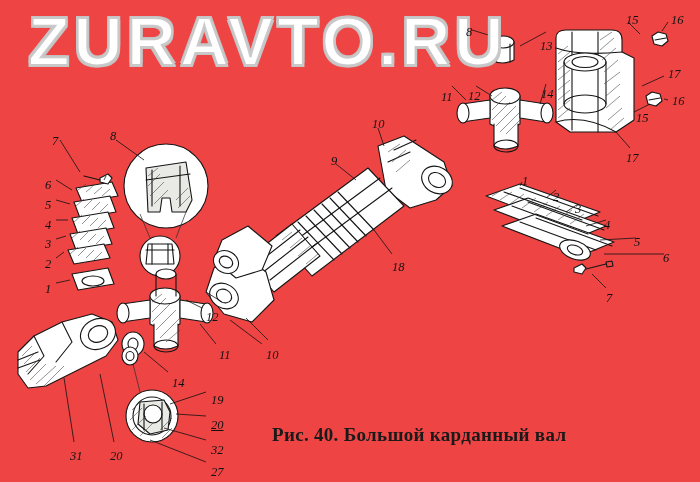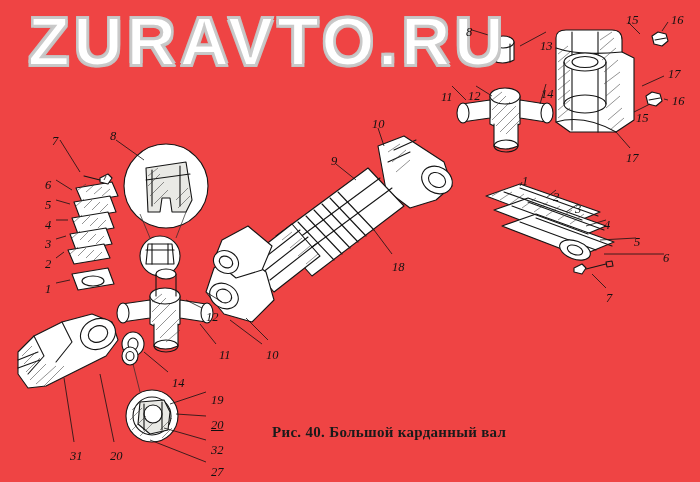--- a/index.html
+++ b/index.html
@@ -41,21 +41,21 @@
        1.6px -1.6px 0 #c4c4c4,
       -1.6px  1.6px 0 #c4c4c4,
        1.6px  1.6px 0 #c4c4c4;
   }
   
   #caption {
     position: absolute;
     left: 272px;
     top: 424px;
     font-family: "Liberation Serif", serif;
-    font-size: 15px;
+    font-size: 19px;
     font-weight: bold;
     color: #1a1a1a;
     letter-spacing: 0.3px;
     white-space: nowrap;
   }
   
   .callout {
     position: absolute;
     font-family: "Liberation Serif", serif;
     font-size: 12.5px;

